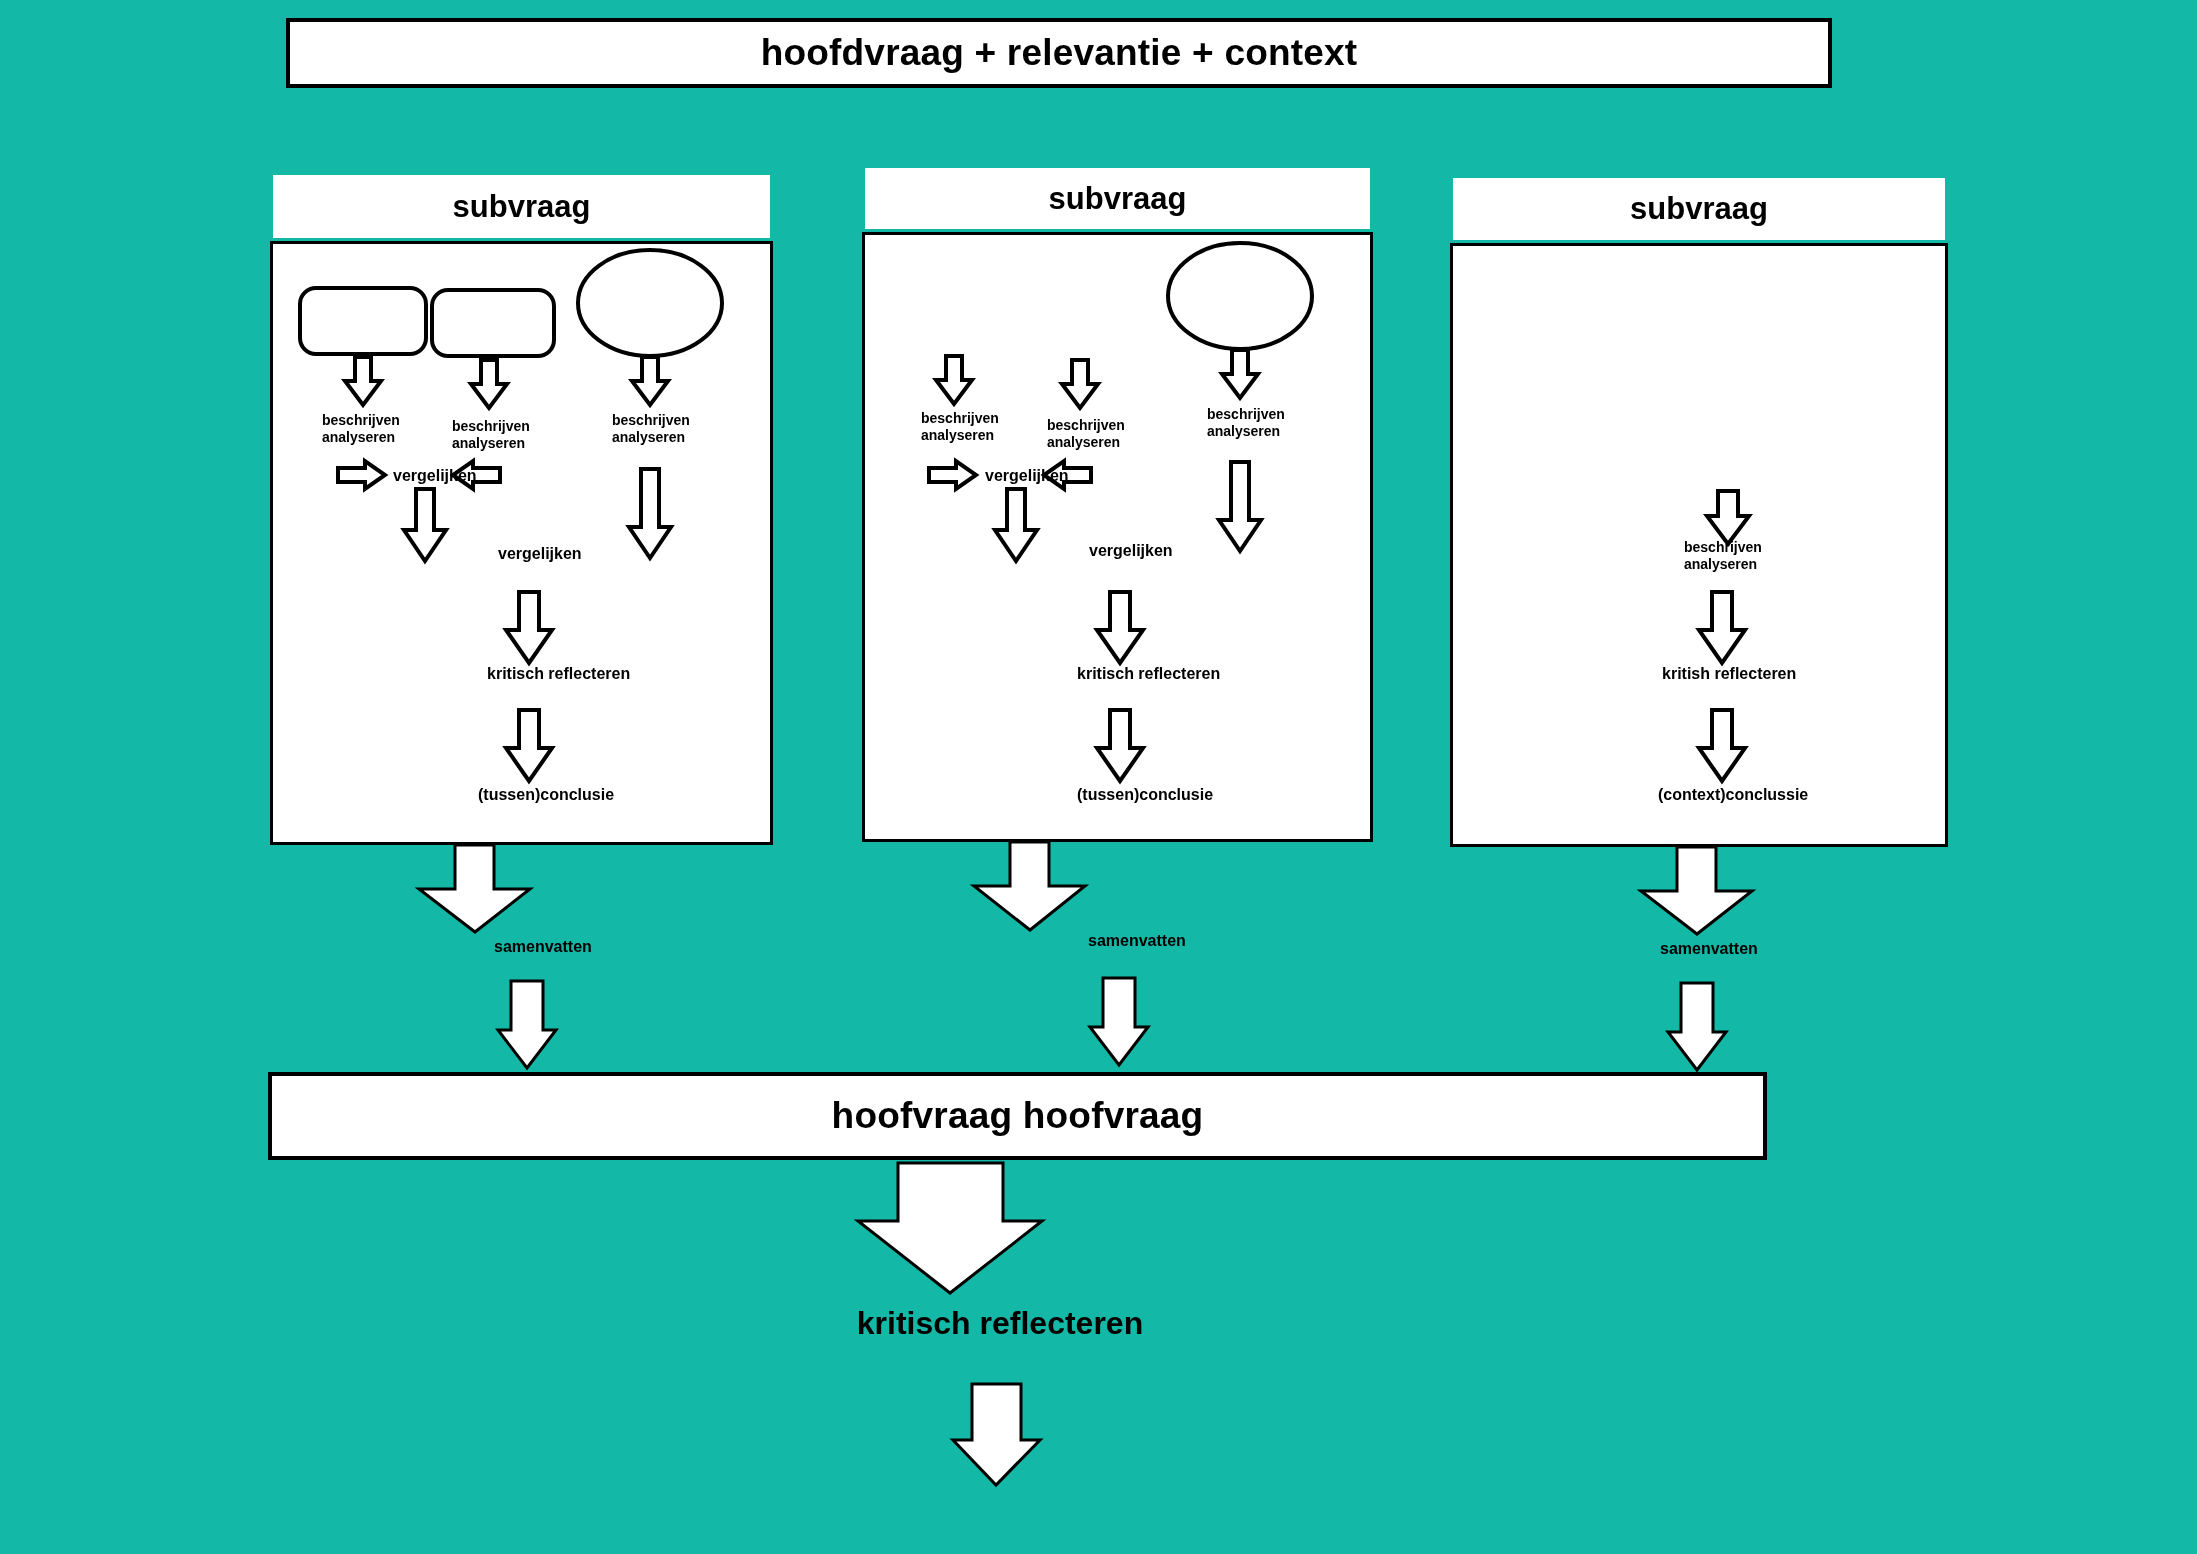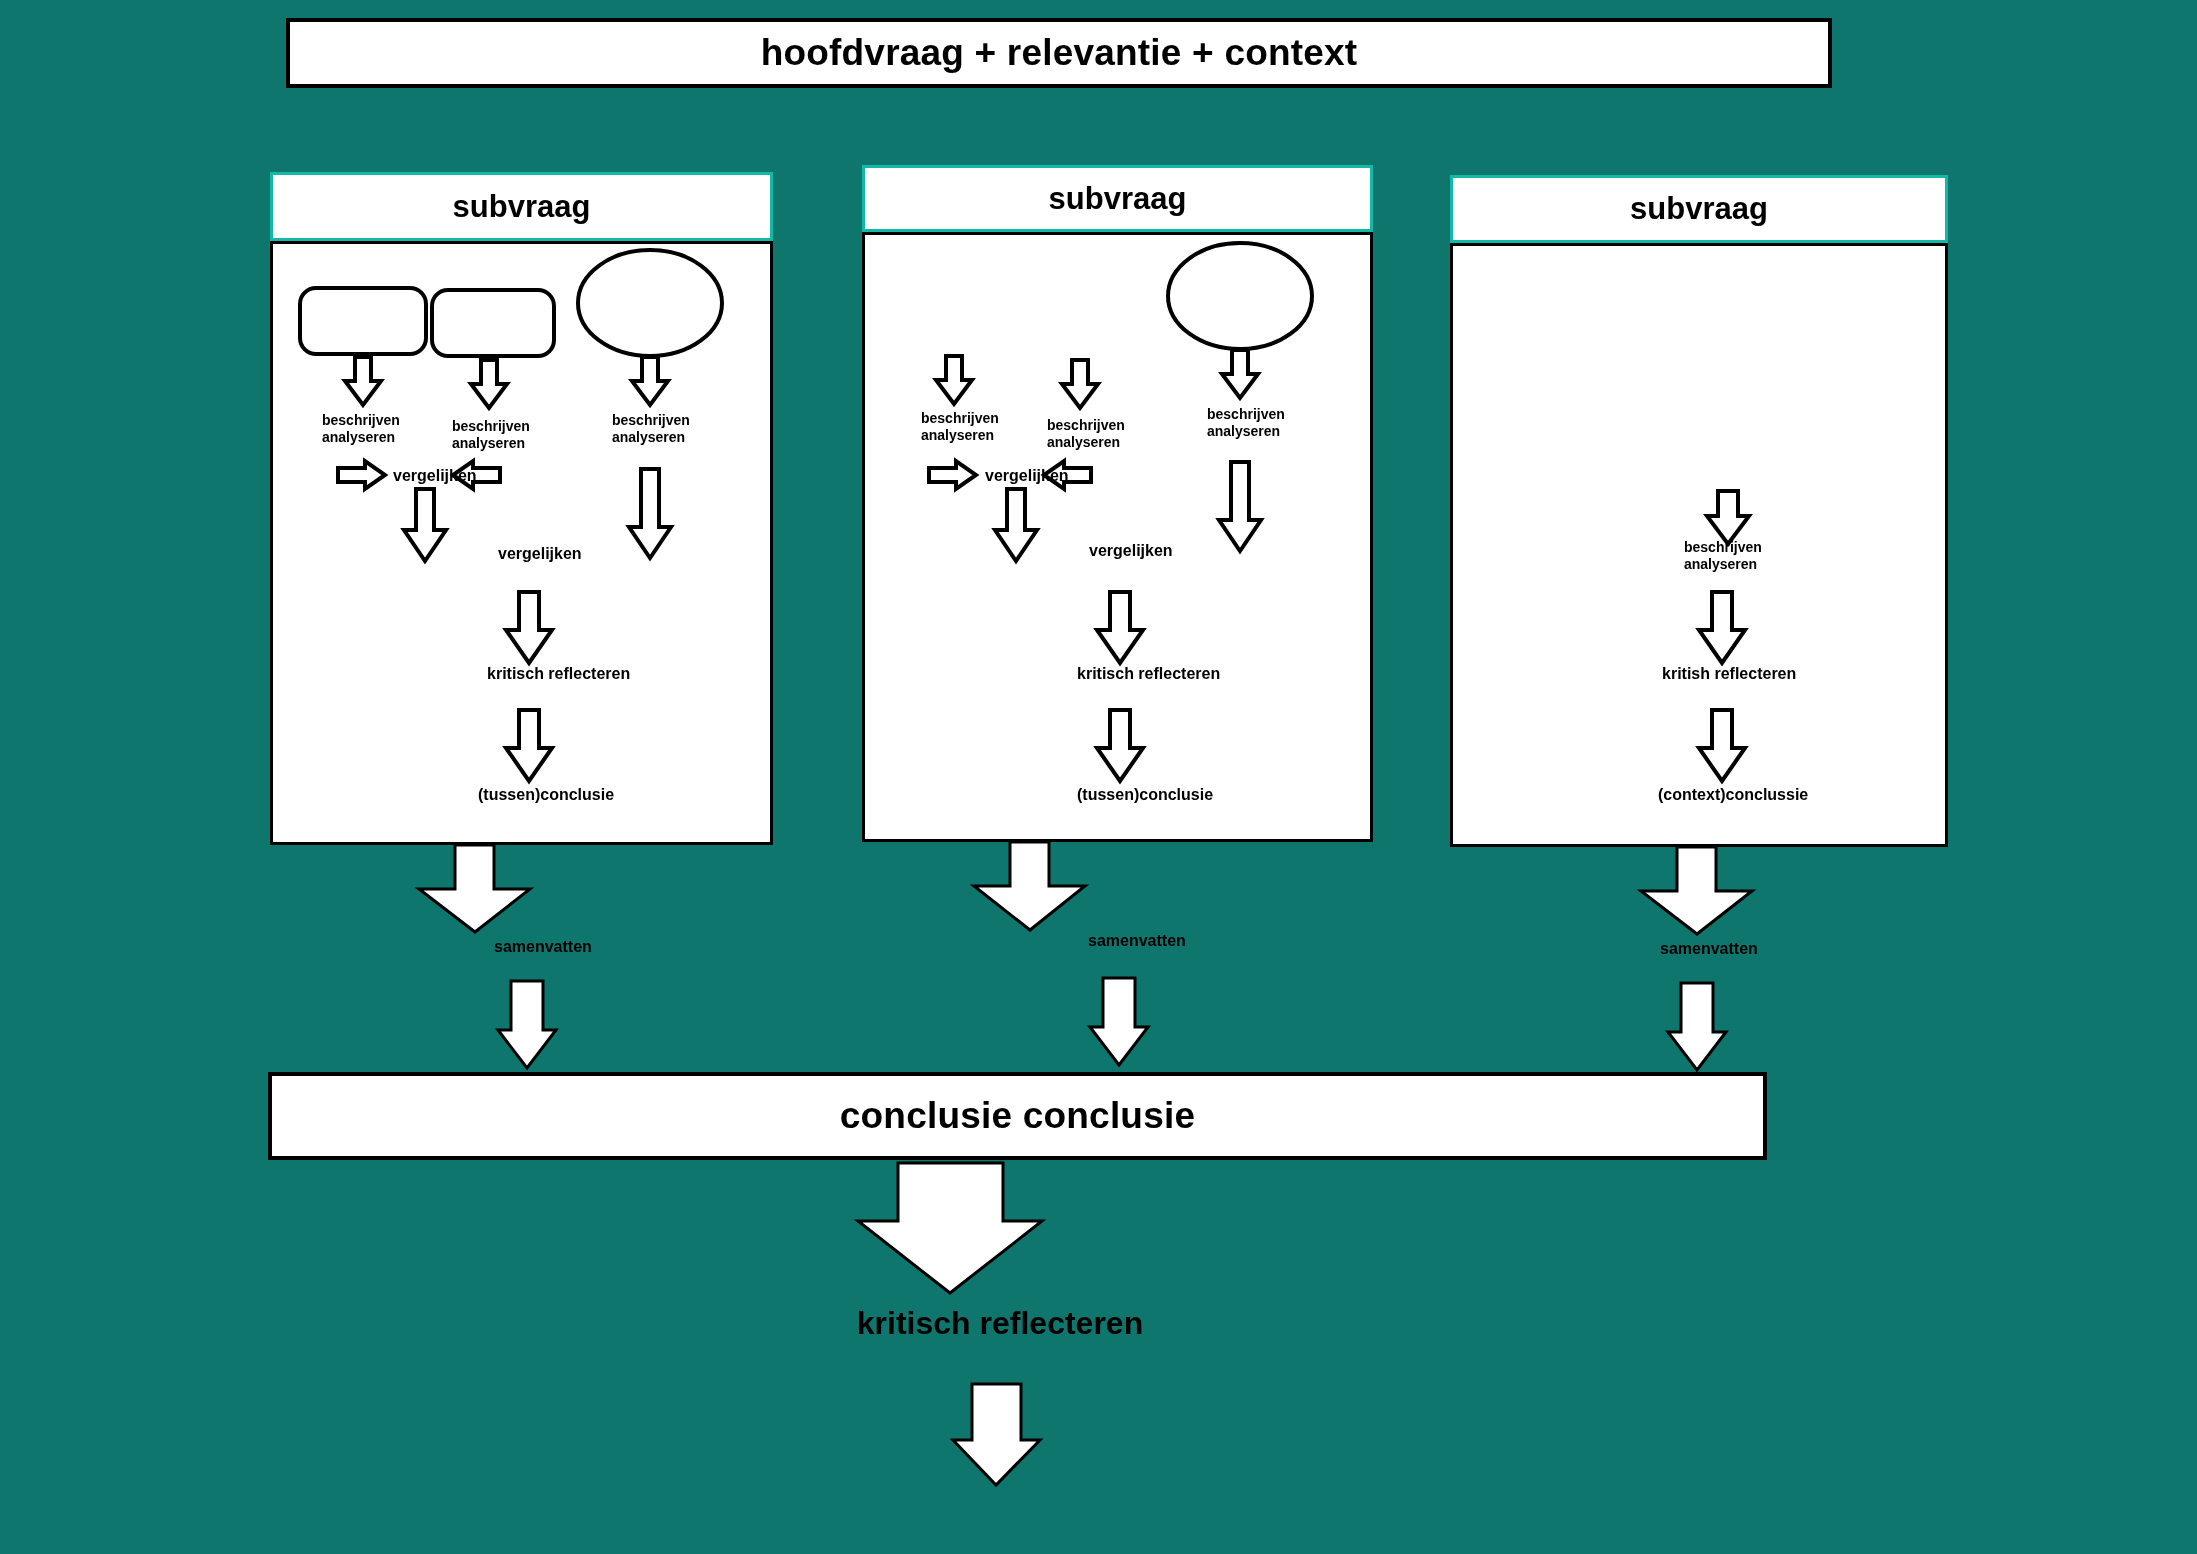--- a/index.html
+++ b/index.html
@@ -8,21 +8,21 @@
     background: #ffffff;
   }
   body {
     font-family: "Liberation Sans", sans-serif;
     color: #000000;
   }
   #canvas {
     position: relative;
     width: 2197px;
     height: 1554px;
-    background: #0f766e;
+    background: #14b8a6;
     overflow: hidden;
   }
 
   
   .hbox {
     position: absolute;
     border: 4px solid #000;
     background: #fff;
     display: flex;
     align-items: center;
@@ -123,21 +123,21 @@
     <span>subvraag</span>
   </div>
   <div class="col-outer" style="left:862px; top:232px; width:511px; height:610px;"></div>
 
   <div class="col-head" style="left:1450px; top:175px; width:498px; height:68px;">
     <span>subvraag</span>
   </div>
   <div class="col-outer" style="left:1450px; top:243px; width:498px; height:604px;"></div>
 
   <div class="hbox" style="left:268px; top:1072px; width:1499px; height:88px;">
-    <span class="hbox-title">conclusie conclusie</span>
+    <span class="hbox-title">hoofvraag hoofvraag</span>
   </div>
 
   <svg class="layer" viewBox="0 0 2197 1554">
 
     <rect class="stroke-shape" x="300" y="288" width="126" height="66" rx="16" ry="16"></rect>
     <rect class="stroke-shape" x="432" y="290" width="122" height="66" rx="16" ry="16"></rect>
     <ellipse class="stroke-shape" cx="650" cy="303" rx="72" ry="53"></ellipse>
 
     <path class="arrow" d="M355 357 L371 357 L371 381 L381 381 L363 405 L345 381 L355 381 Z"></path>
     <path class="arrow" d="M481 360 L497 360 L497 384 L507 384 L489 408 L471 384 L481 384 Z"></path>

